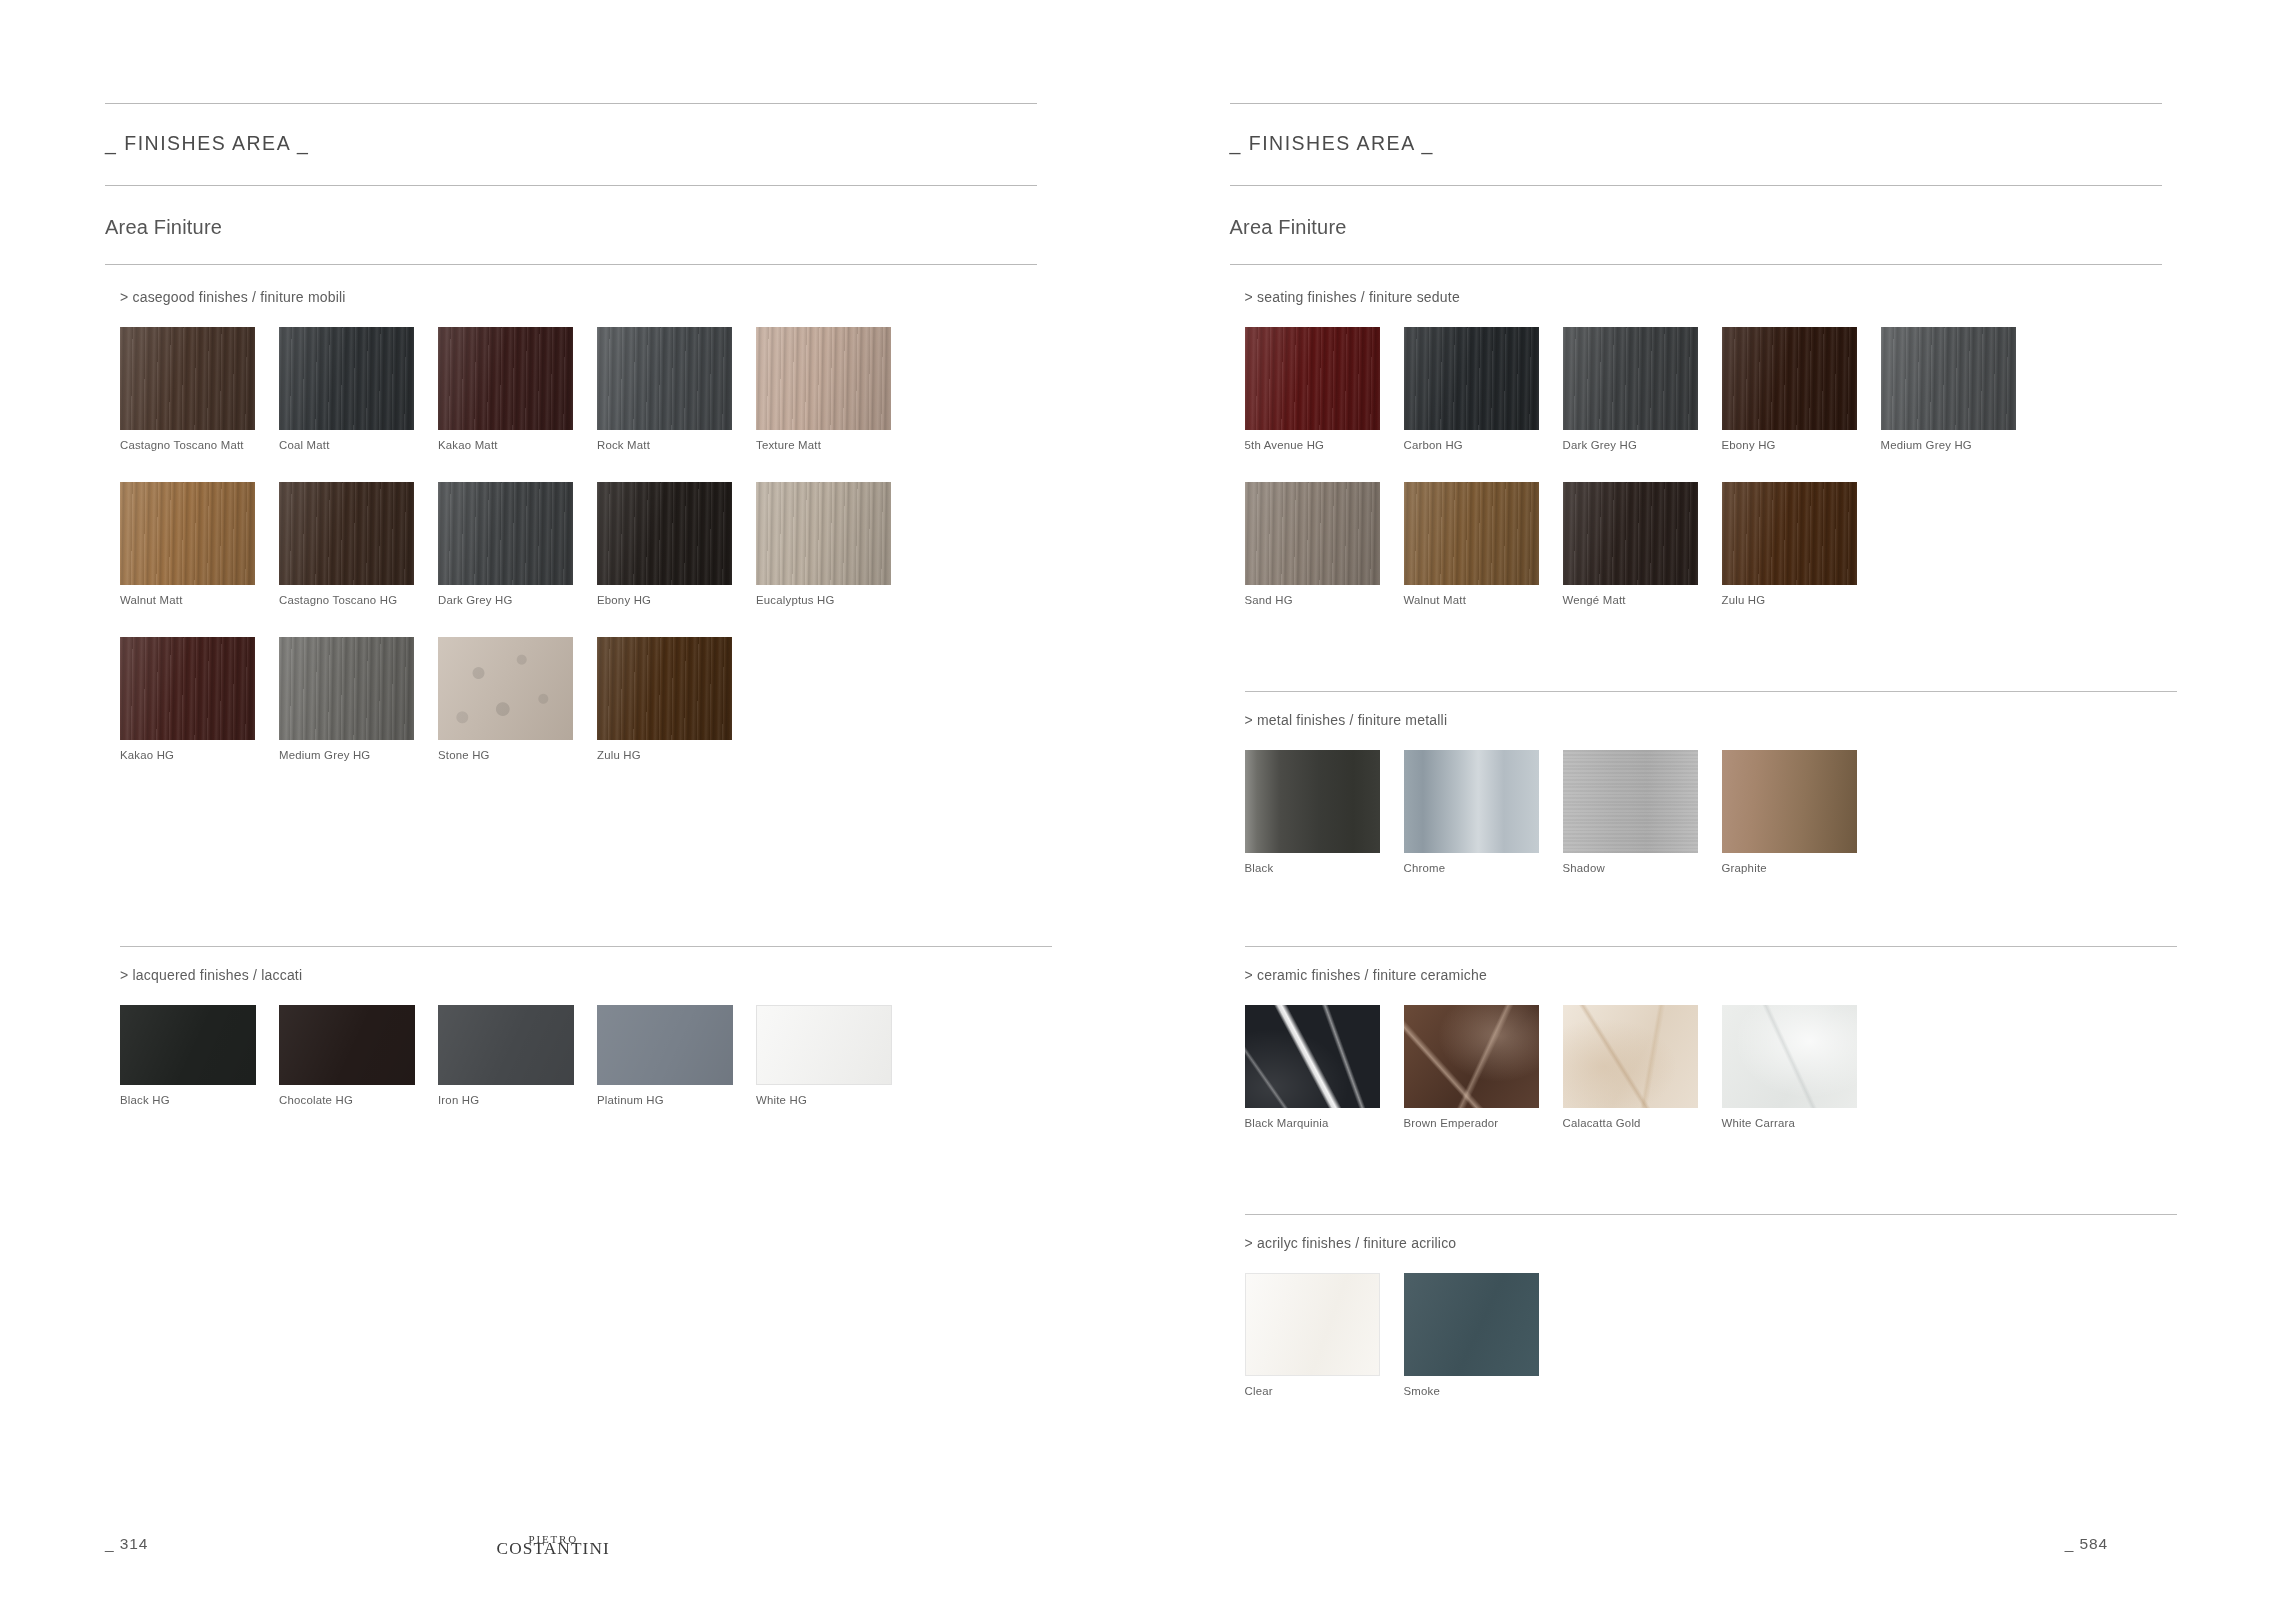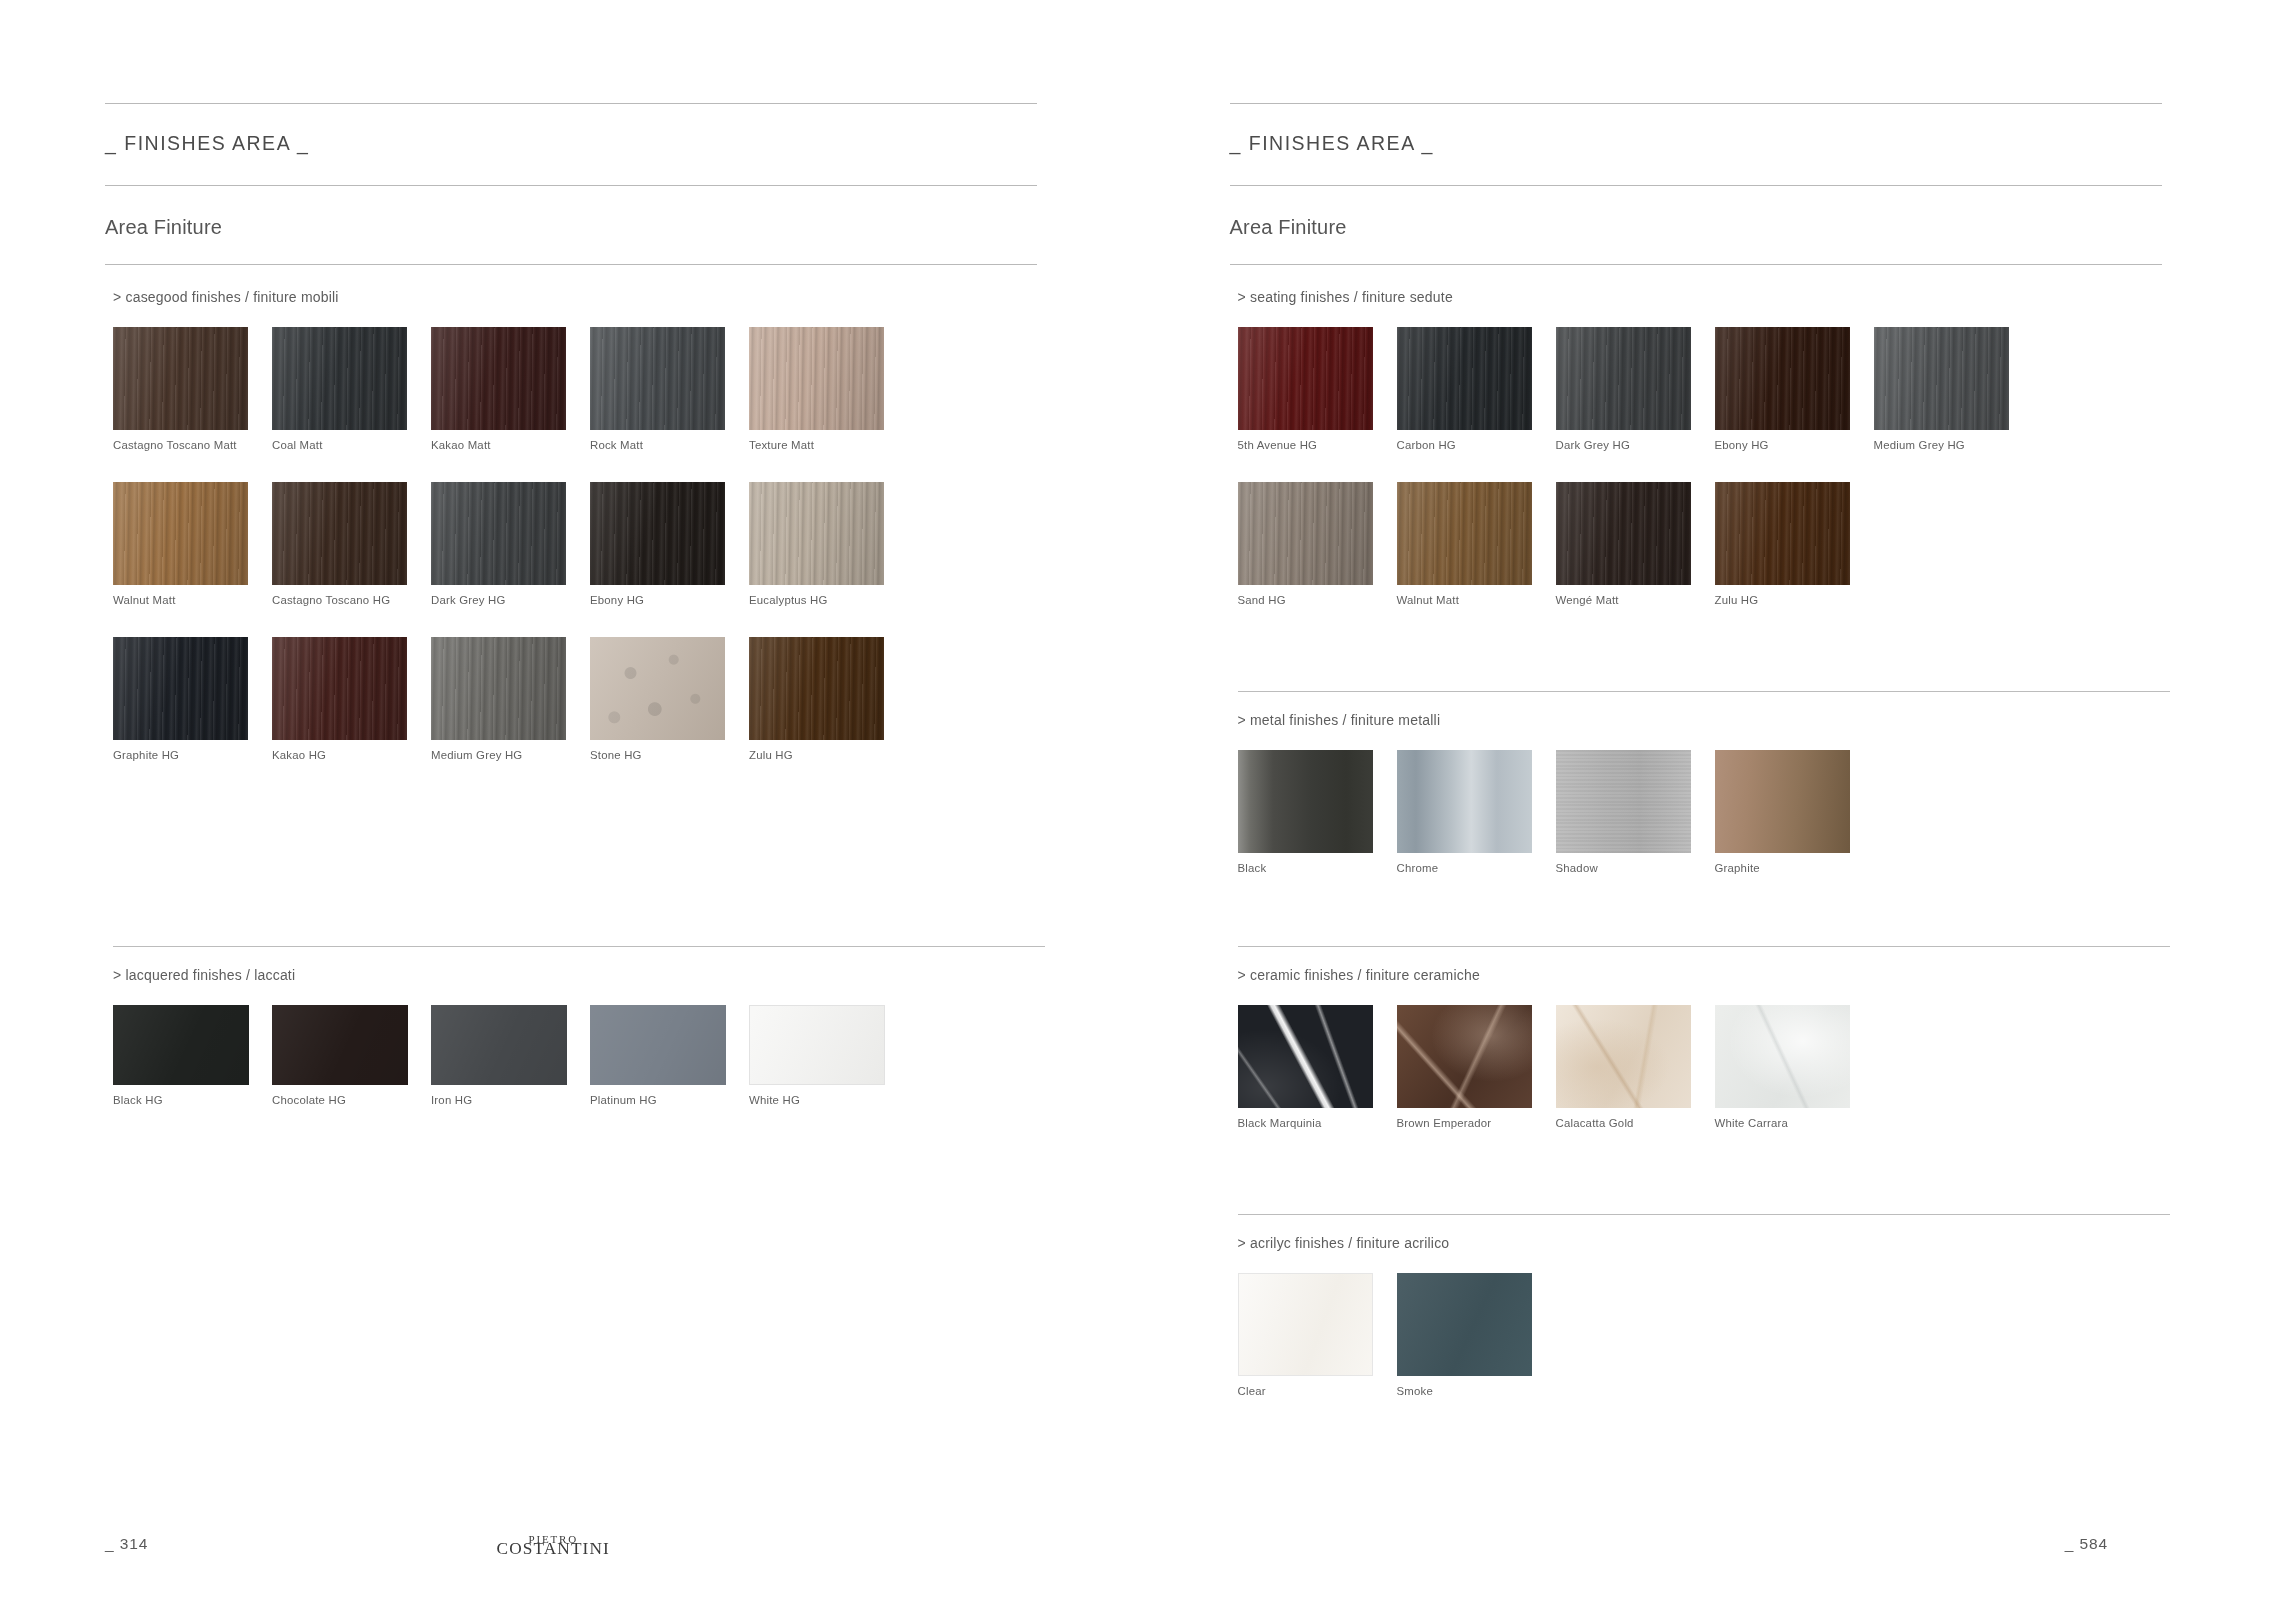--- a/index.html
+++ b/index.html
@@ -36,21 +36,21 @@
   }
   .rule.under-eyebrow { position: absolute; top: 185px; }
 
   .subtitle {
     position: absolute; top: 216px; left: 0;
     font-size: 20px; color: #555; letter-spacing: 0.2px;
     white-space: nowrap;
   }
   .rule.under-subtitle { position: absolute; top: 264px; }
 
-  .section { position: absolute; left: 8px; width: 100%; }
+  .section { position: absolute; left: 15px; width: 100%; }
   .section-rule { height: 0.9px; background: #bcbcbc; width: 100%; margin-bottom: 20px; }
   .section-title {
     font-size: 14px; color: #5d5d5d; letter-spacing: 0.2px;
     margin-bottom: 22px; white-space: nowrap;
   }
 
   .swatch-grid { display: flex; flex-wrap: wrap; }
   .swatch-cell {
     width: 159px;
     margin-right: 0;
@@ -177,27 +177,20 @@
               <div class="swatch-label">Ebony HG</div>
             </div>
             <div class="swatch-cell">
               <div class="swatch" style="background: rgb(185, 173, 158);">
                 <div style="position: absolute; inset: 0px; background-image: repeating-linear-gradient(91deg, rgba(255, 255, 255, 0.1) 0px, rgba(255, 255, 255, 0.02) 1.8px, rgba(0, 0, 0, 0.13) 3.6px, rgba(0, 0, 0, 0.02) 6.4px, rgba(255, 255, 255, 0.07) 9px, rgba(0, 0, 0, 0.09) 12.7px);"></div>
                 <div style="position: absolute; inset: 0px; background: linear-gradient(105deg, rgba(255, 255, 255, 0.14), rgba(255, 255, 255, 0) 45%, rgba(0, 0, 0, 0.16));"></div>
               </div>
               <div class="swatch-label">Eucalyptus HG</div>
             </div>
             <div class="swatch-cell">
-              <div class="swatch" style="background: rgb(28, 32, 38);">
-                <div style="position: absolute; inset: 0px; background-image: repeating-linear-gradient(91deg, rgba(255, 255, 255, 0.1) 0px, rgba(255, 255, 255, 0.02) 1.8px, rgba(0, 0, 0, 0.13) 3.6px, rgba(0, 0, 0, 0.02) 6.4px, rgba(255, 255, 255, 0.07) 9px, rgba(0, 0, 0, 0.09) 12.7px);"></div>
-                <div style="position: absolute; inset: 0px; background: linear-gradient(105deg, rgba(255, 255, 255, 0.14), rgba(255, 255, 255, 0) 45%, rgba(0, 0, 0, 0.16));"></div>
-              </div>
-              <div class="swatch-label">Graphite HG</div>
-            </div>
-            <div class="swatch-cell">
               <div class="swatch" style="background: rgb(69, 32, 28);">
                 <div style="position: absolute; inset: 0px; background-image: repeating-linear-gradient(91deg, rgba(255, 255, 255, 0.1) 0px, rgba(255, 255, 255, 0.02) 1.8px, rgba(0, 0, 0, 0.13) 3.6px, rgba(0, 0, 0, 0.02) 6.4px, rgba(255, 255, 255, 0.07) 9px, rgba(0, 0, 0, 0.09) 12.7px);"></div>
                 <div style="position: absolute; inset: 0px; background: linear-gradient(105deg, rgba(255, 255, 255, 0.14), rgba(255, 255, 255, 0) 45%, rgba(0, 0, 0, 0.16));"></div>
               </div>
               <div class="swatch-label">Kakao HG</div>
             </div>
             <div class="swatch-cell">
               <div class="swatch" style="background: rgb(107, 106, 102);">
                 <div style="position: absolute; inset: 0px; background-image: repeating-linear-gradient(91deg, rgba(255, 255, 255, 0.1) 0px, rgba(255, 255, 255, 0.02) 1.8px, rgba(0, 0, 0, 0.13) 3.6px, rgba(0, 0, 0, 0.02) 6.4px, rgba(255, 255, 255, 0.07) 9px, rgba(0, 0, 0, 0.09) 12.7px);"></div>
                 <div style="position: absolute; inset: 0px; background: linear-gradient(105deg, rgba(255, 255, 255, 0.14), rgba(255, 255, 255, 0) 45%, rgba(0, 0, 0, 0.16));"></div>

